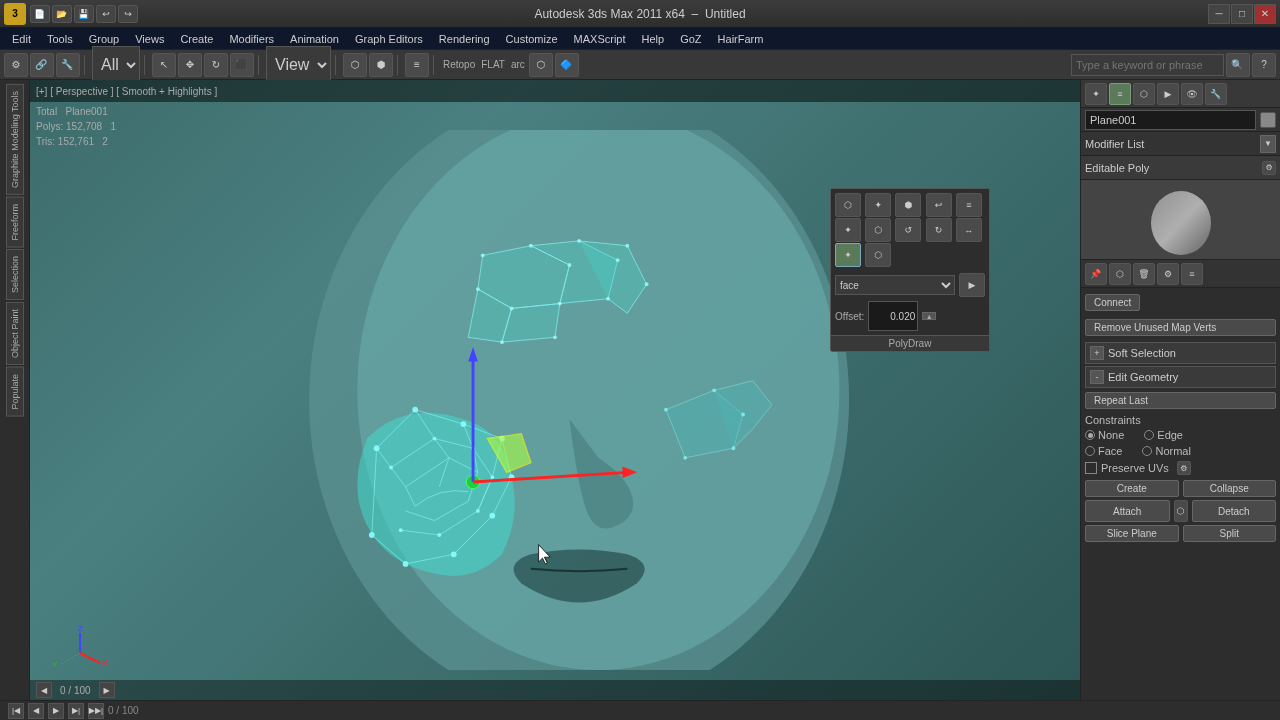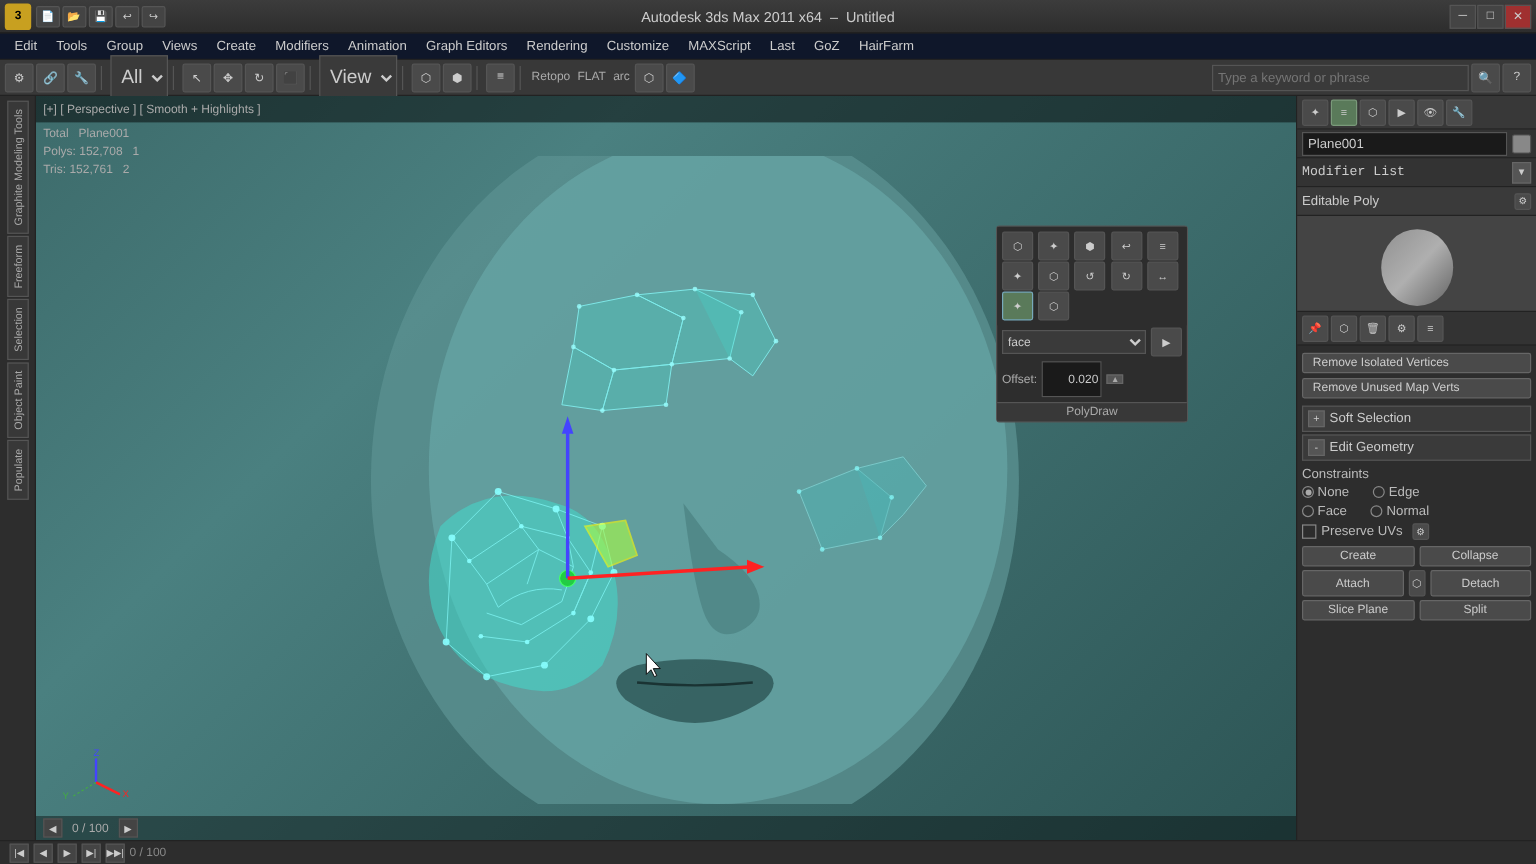--- a/index.html
+++ b/index.html
@@ -101,21 +101,21 @@
       height: 38px;
       background: #3a3a3a;
       border: 1px solid #555;
       color: #ccc;
       font-size: 16px;
       padding: 0 4px;
     }
     #search-box {
       margin-left: auto;
       height: 22px;
-      width: 214px;
+      width: 153px;
       background: #3a3a3a;
       border: 1px solid #555;
       color: #ccc;
       font-size: 11px;
       padding: 0 4px;
     }
 
     
     #main {
       display: flex;
@@ -294,21 +294,21 @@
     #modifier-bar {
       height: 24px;
       display: flex;
       align-items: center;
       padding: 0 4px;
       background: #333;
       border-bottom: 1px solid #222;
       gap: 4px;
     }
     #modifier-label {
-      font-size: 11px; color: #ccc; font-family: Liberation Mono, monospace;
+      font-size: 11px; color: #ccc;
     }
     #modifier-dropdown-btn {
       margin-left: auto;
       width: 16px; height: 18px;
       background: #555;
       border: 1px solid #666;
       display: flex; align-items: center; justify-content: center;
       font-size: 8px; cursor: pointer;
     }
     #editable-poly-row {
@@ -548,21 +548,21 @@
   <div class="menu-item">Tools</div>
   <div class="menu-item">Group</div>
   <div class="menu-item">Views</div>
   <div class="menu-item">Create</div>
   <div class="menu-item">Modifiers</div>
   <div class="menu-item">Animation</div>
   <div class="menu-item">Graph Editors</div>
   <div class="menu-item">Rendering</div>
   <div class="menu-item">Customize</div>
   <div class="menu-item">MAXScript</div>
-  <div class="menu-item">Last</div>
+  <div class="menu-item">Help</div>
   <div class="menu-item">GoZ</div>
   <div class="menu-item">HairFarm</div>
 </div>
 
 <div id="toolbar">
   <div class="tool-btn">⚙</div>
   <div class="tool-btn">🔗</div>
   <div class="tool-btn">🔧</div>
   <div class="tool-sep"></div>
   <select class="tool-dropdown">
@@ -820,40 +820,43 @@
     <div id="bottom-icons-row">
       <div class="rt-btn">📌</div>
       <div class="rt-btn">⬡</div>
       <div class="rt-btn">🗑</div>
       <div class="rt-btn">⚙</div>
       <div class="rt-btn">≡</div>
     </div>
 
     <div id="modifier-stack">
 
-
-      <div class="prop-row">
-        <button class="small-btn" style="width:100%; text-align:left; font-size:10px;">Remove Isolated Vertices</button>
-      </div>
+      <div class="connect-row" style="margin-bottom:4px;">
+        <button class="small-btn">Connect</button>
+      </div>
+
 
       <div class="prop-row" style="margin-bottom:4px;">
         <button class="small-btn" style="width:100%; text-align:left; font-size:10px;">Remove Unused Map Verts</button>
       </div>
 
 
       <div class="section-header">
         <div class="section-expand">+</div>
         <span>Soft Selection</span>
       </div>
 
       <div class="section-header">
         <div class="section-expand">-</div>
         <span>Edit Geometry</span>
       </div>
 
+      <div class="prop-row">
+        <button class="small-btn" style="width:100%; text-align:left; font-size:10px;">Repeat Last</button>
+      </div>
 
       <div class="prop-row" style="padding:3px 0 1px;">
         <span>Constraints</span>
       </div>
 
       <div class="radio-group">
         <label class="radio-label">
           <div class="radio-dot checked"></div>
           <span>None</span>
         </label>

